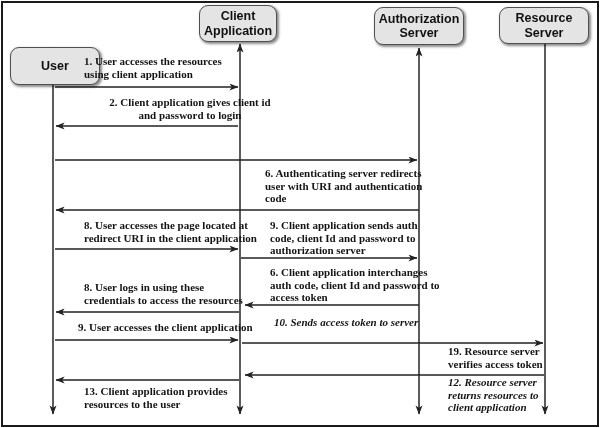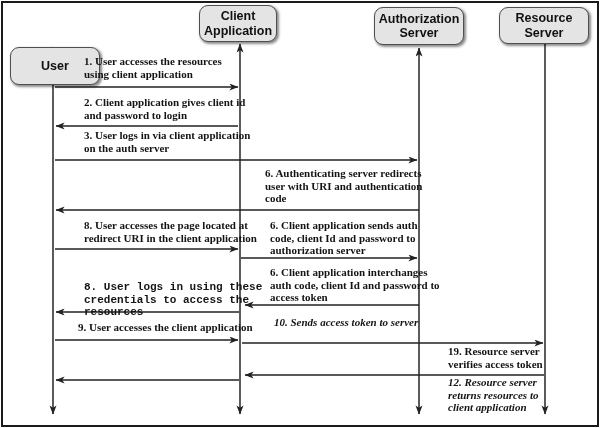--- a/index.html
+++ b/index.html
@@ -21,27 +21,27 @@
   }
   .msg{
     position:absolute;font-weight:bold;font-size:11px;line-height:12.6px;
     color:#141414;white-space:pre-line;margin-left:20px;
   }
   .a-user{left:10px;top:6px;width:90px;height:38px;margin-top:41px;}
   .a-client{left:199px;top:5px;width:78px;height:37px;}
   .a-auth{left:374px;top:7px;width:90px;height:38px;}
   .a-resource{left:499px;top:7px;width:90px;height:37px;}
   .m1{left:64px;top:55px;width:200px;}
-  .m2{left:64px;top:96px;width:212px;}
+  .m2{left:64px;top:96px;width:212px;text-align:center;}
   .m3{left:64px;top:129px;width:218px;}
   .m4{left:245px;top:167px;width:188px;}
   .m5{left:64px;top:219px;width:218px;}
   .m6{left:250px;top:219px;width:182px;}
   .m7{left:250px;top:266px;width:192px;}
-  .m8{left:64px;top:281px;width:198px;font-family:Liberation Mono, monospace;}
+  .m8{left:64px;top:281px;width:198px;}
   .m9{left:58px;top:321px;width:225px;}
   .m10{left:254px;top:316px;width:195px;font-style:italic;}
   .m11{left:428px;top:345px;width:118px;}
   .m12{left:428px;top:376px;width:118px;font-style:italic;}
   .m13{left:64px;top:385px;width:178px;}
 </style>
 </head>
 <body>
 
 <div class="canvas">
@@ -74,37 +74,37 @@
 
   <div class="actor a-user">User</div>
   <div class="actor a-client">Client Application</div>
   <div class="actor a-auth">Authorization Server</div>
   <div class="actor a-resource">Resource Server</div>
 
   <div class="msg m1">1. User accesses the resources
 using client application</div>
   <div class="msg m2">2. Client application gives client id
 and password to login</div>
-  <div class="msg m3">3. User logs in  via client application
-on the auth server</div>
   <div class="msg m4">6. Authenticating server redirects
 user with URI and authentication
 code</div>
   <div class="msg m5">8. User accesses the page located at
 redirect URI in the client application</div>
-  <div class="msg m6">6. Client application sends  auth
+  <div class="msg m6">9. Client application sends  auth
 code, client Id and password to
 authorization server</div>
   <div class="msg m7">6. Client application interchanges
 auth code, client Id and password to
 access token</div>
   <div class="msg m8">8. User logs in using these
 credentials to access the resources</div>
   <div class="msg m9">9. User accesses the client application</div>
   <div class="msg m10">10. Sends access token to server</div>
   <div class="msg m11">19. Resource server
 verifies access token</div>
   <div class="msg m12">12. Resource server
 returns resources to
 client application</div>
+  <div class="msg m13">13. Client application provides
+resources to the user</div>
 
   <div class="frame"></div>
 </div>
 
 </body></html>

